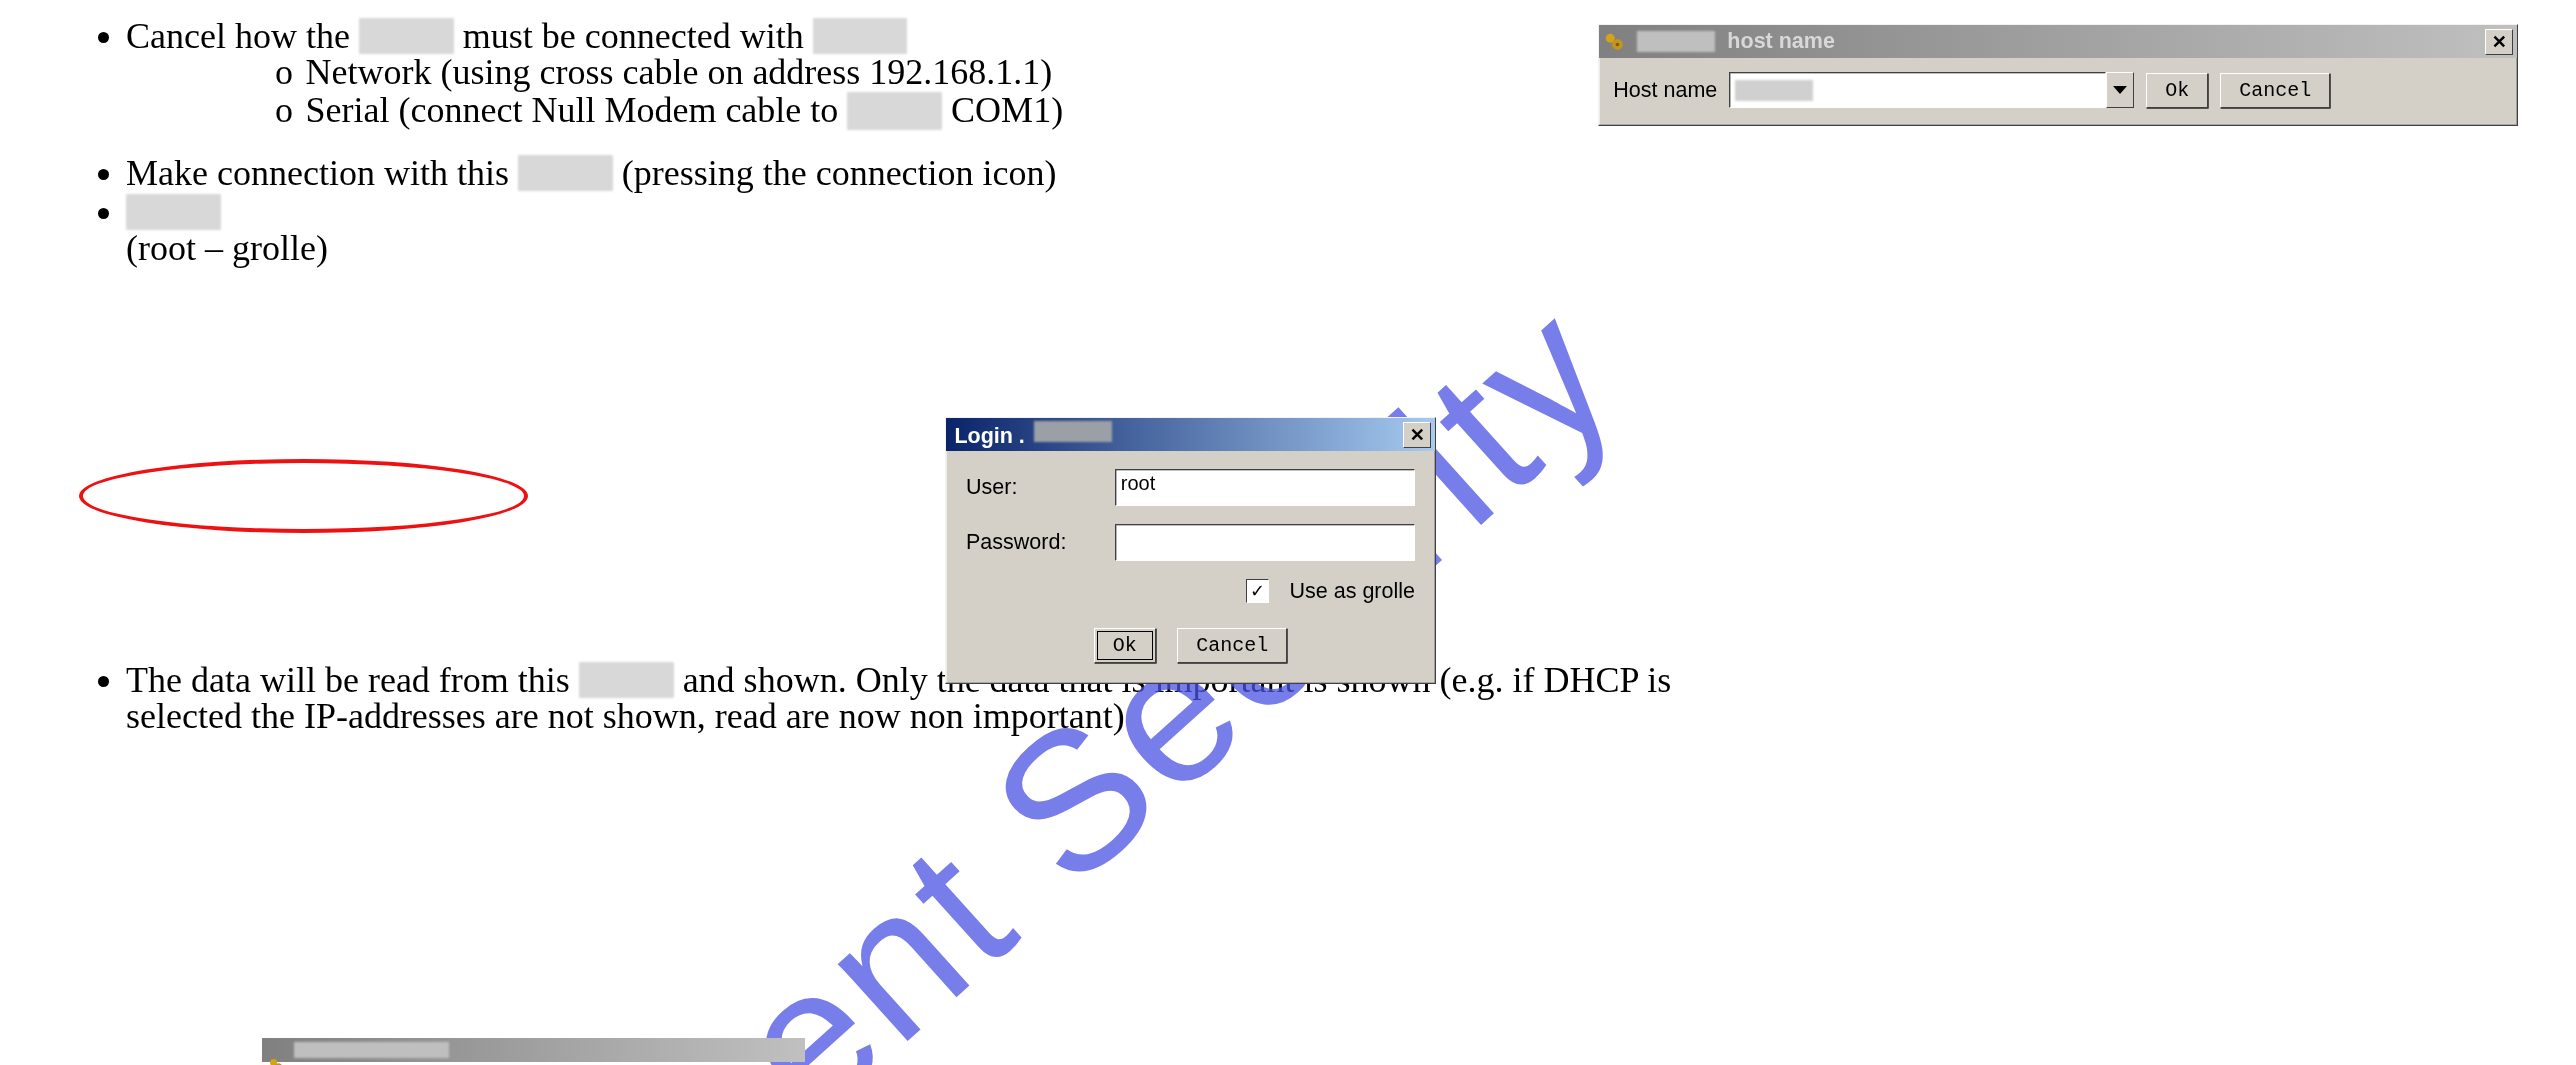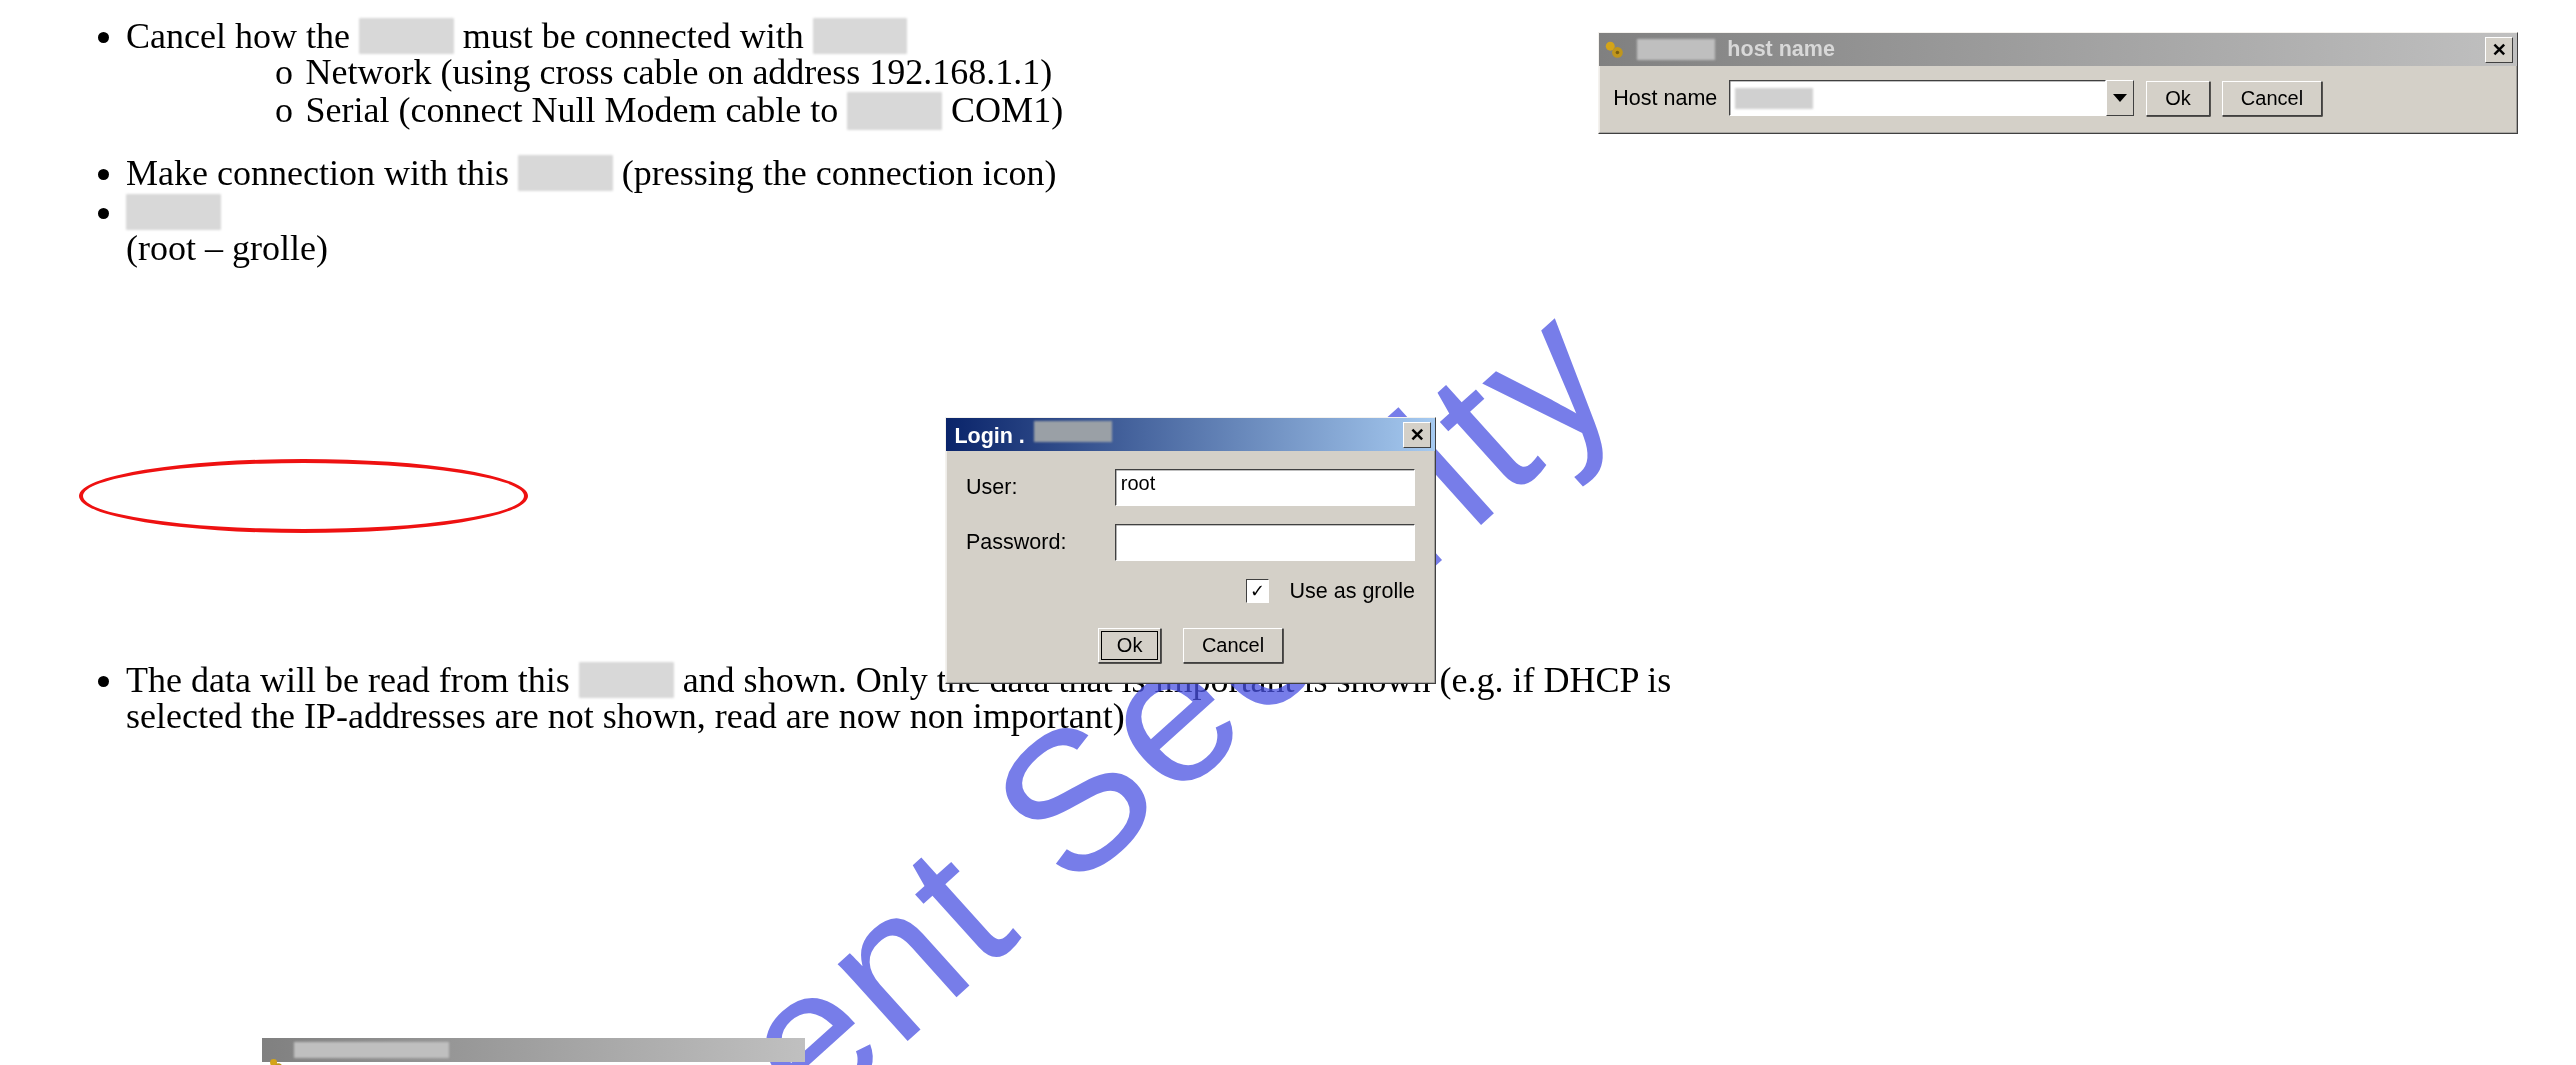--- a/index.html
+++ b/index.html
@@ -154,21 +154,21 @@
 
   .winbtn {
     height: 35px;
     padding: 4px 18px;
     background: #d4d0c8;
     border-top: 1.2px solid #ffffff;
     border-left: 1.2px solid #ffffff;
     border-right: 1.2px solid #404040;
     border-bottom: 1.2px solid #404040;
     box-shadow: 0.6px 0.6px 0 #000;
-    font-family: Liberation Sans, sans-serif;
+    font-family: Liberation Mono, monospace;
     font-size: 20px;
     cursor: pointer;
     text-align: right;
   }
   .winbtn.default {
     outline: 1.2px solid #000;
     outline-offset: -4.8px;
   }
 
   .sunken {
@@ -178,21 +178,21 @@
     border-right: 1.2px solid #ffffff;
     border-bottom: 1.2px solid #ffffff;
     box-shadow: inset 0.6px 0.6px 0 #808080;
     font-family: Tahoma, Arial, sans-serif;
     font-size: 20px;
     padding: 2.4px 4.8px;
   }
 
   
   #host-dialog {
-    top: 32px;
+    top: 24px;
     left: 1598px;
     width: 918px;
   }
   #host-dialog .body {
     display: flex;
     align-items: center;
     gap: 12px;
     padding: 14.3px 12px 16.7px 14.3px;
   }
   #host-dialog .combo {

